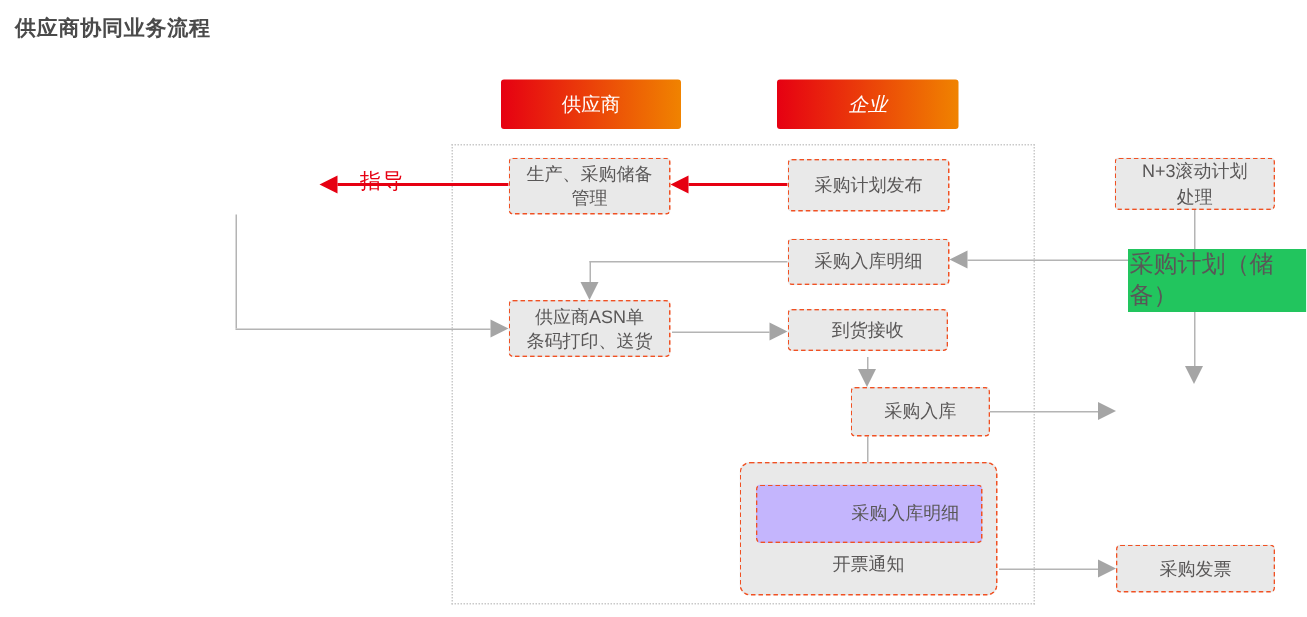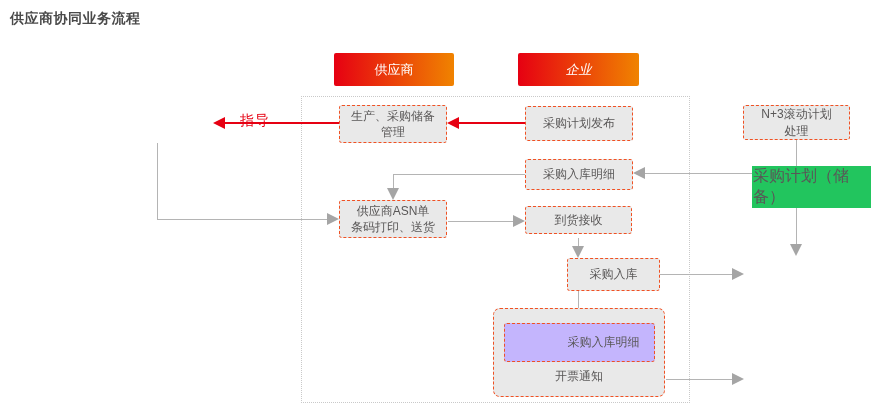--- a/index.html
+++ b/index.html
@@ -129,14 +129,15 @@
   <div class="node" style="left:525px;top:258px;width:93px;height:33px;margin-left:42px;">采购入库</div>
 
   <div class="group" style="left:493px;top:308px;width:172px;height:89px;"></div>
   <div class="node white" style="left:504px;top:323px;width:151px;height:39px;">采购入库明细</div>
   <div class="group-label" style="left:493px;top:368px;width:172px;">开票通知</div>
 
   <div class="node" style="left:743px;top:105px;width:107px;height:35px;">N+3滚动计划
 处理</div>
 
 
+  <div class="node" style="left:744px;top:363px;width:106px;height:32px;">采购发票</div>
 
 </div>
 
 </body></html>

